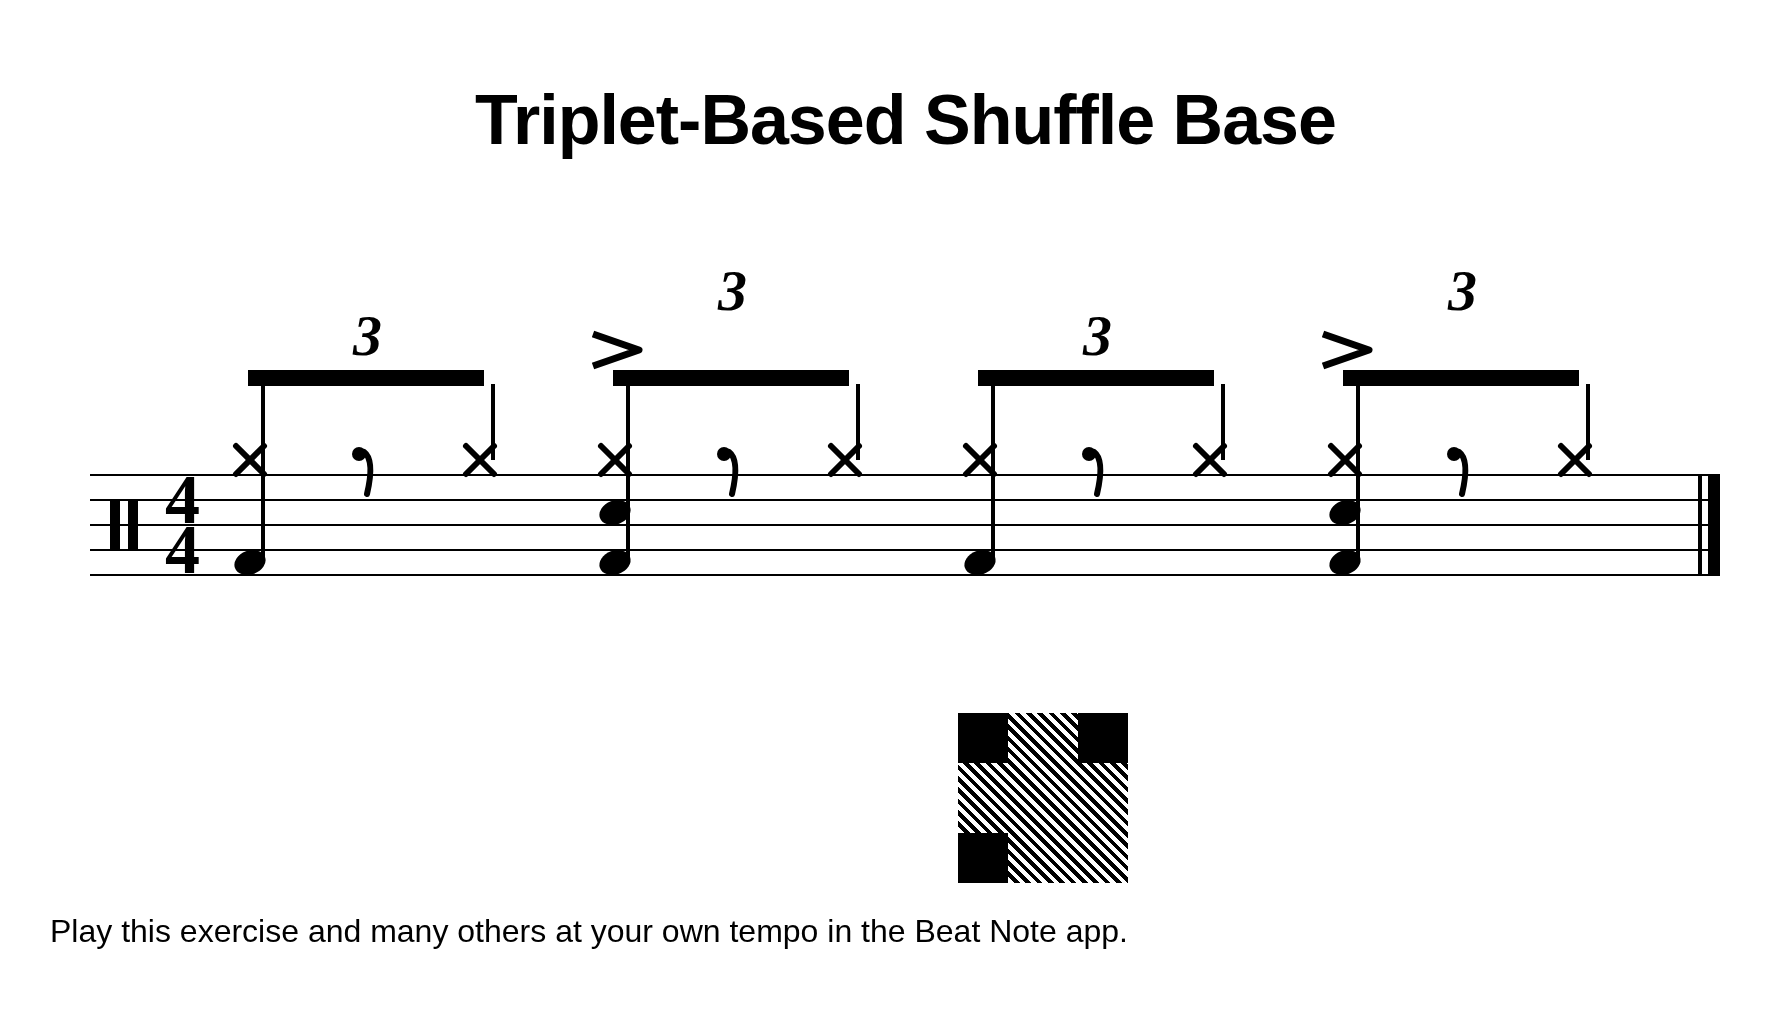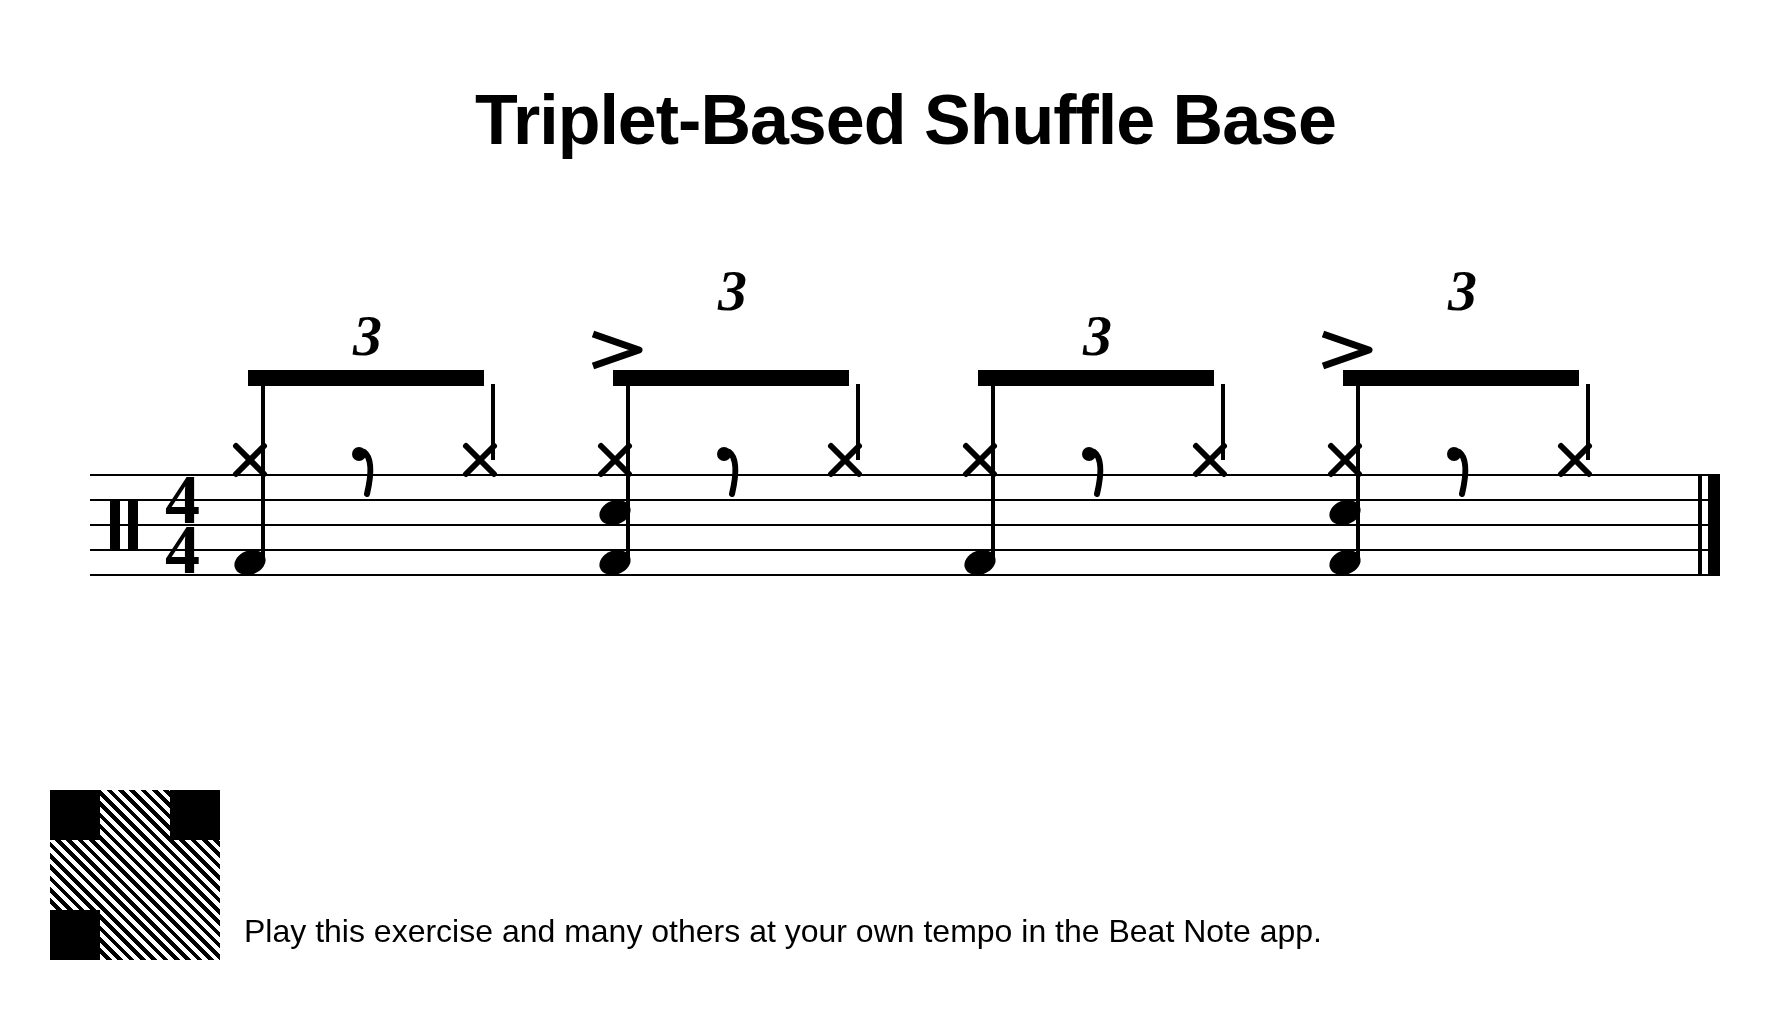--- a/index.html
+++ b/index.html
@@ -33,21 +33,22 @@
     top: 240px;
     width: 1630px;
     height: 400px;
   }
   .footer {
     position: absolute;
     left: 50px;
     bottom: 75px;
     display: flex;
     align-items: flex-end;
-    gap: 24px;
+    gap: 30px;
+    flex-direction: column;
   }
   .qr {
     width: 170px;
     height: 170px;
     background:
       
       linear-gradient(#000,#000) 0 0/50px 50px no-repeat,
       linear-gradient(#fff,#fff) 10px 10px/30px 30px no-repeat,
       linear-gradient(#000,#000) 18px 18px/14px 14px no-repeat,
       linear-gradient(#000,#000) 120px 0/50px 50px no-repeat,

